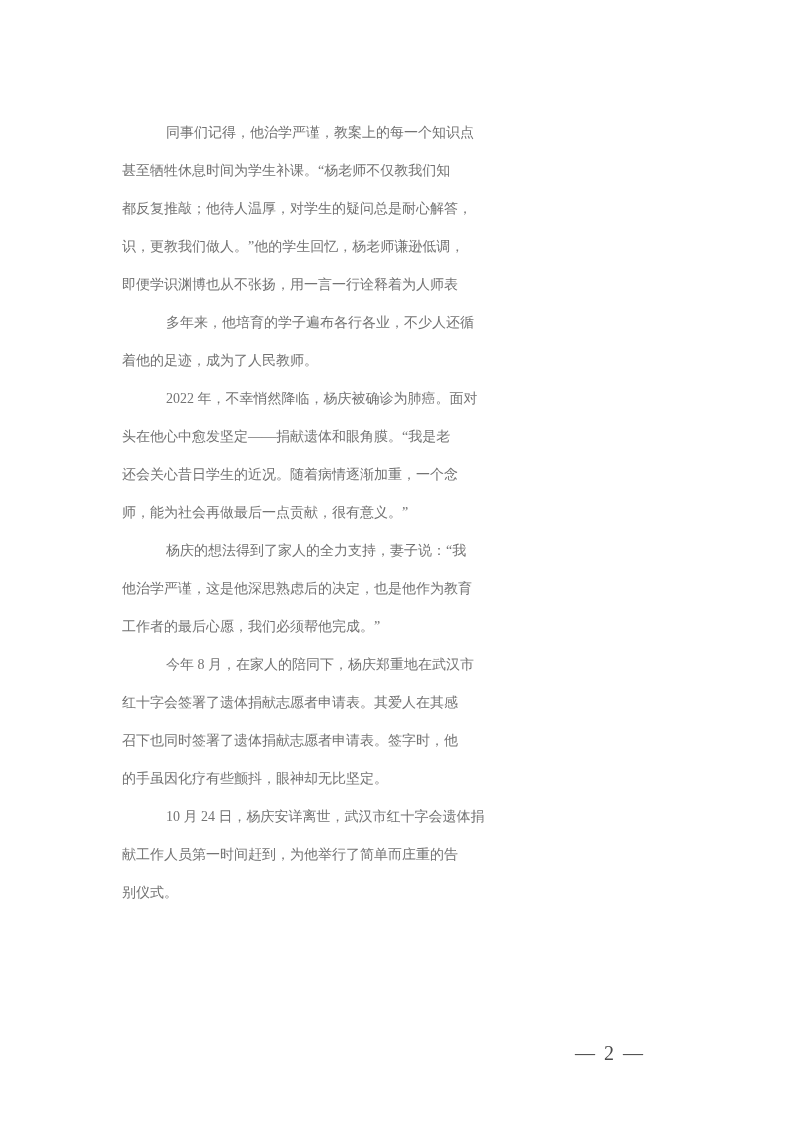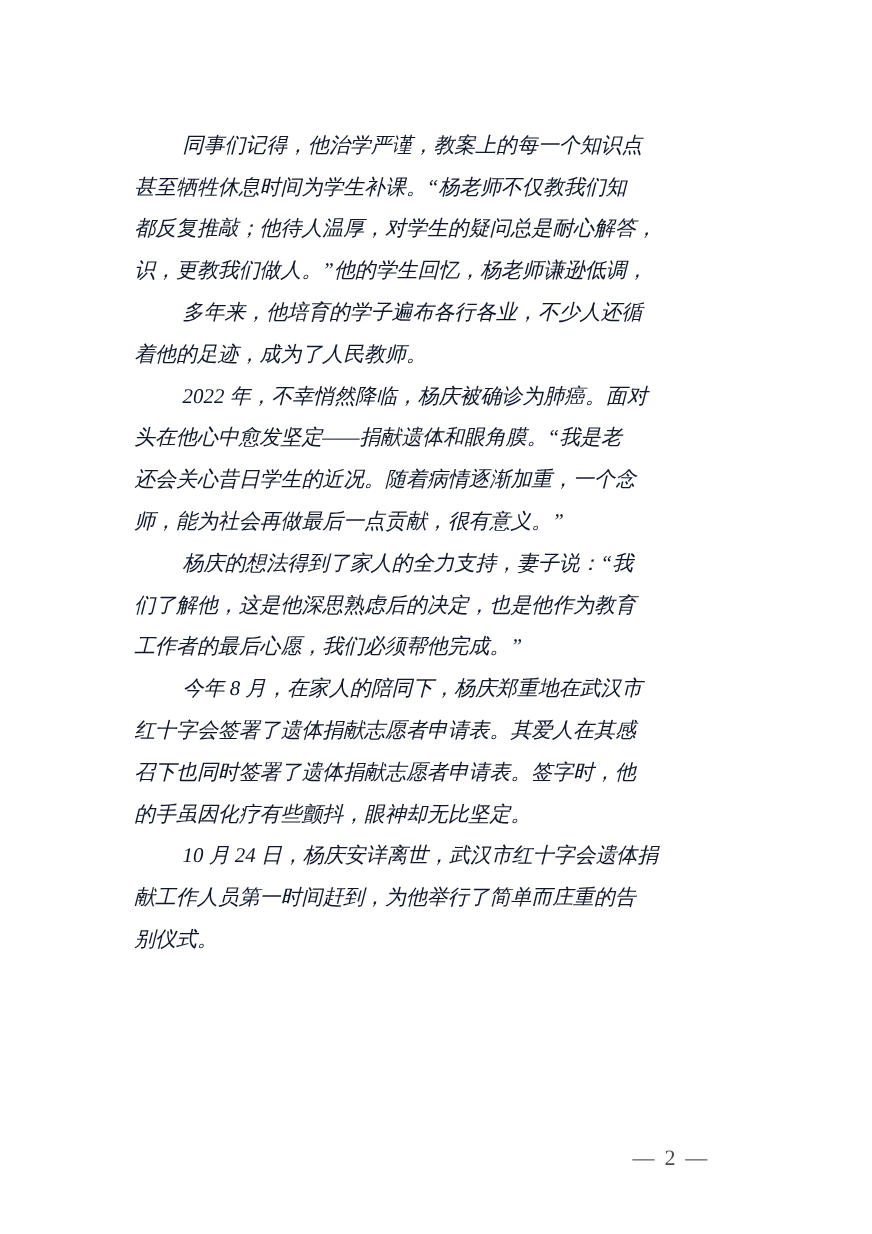--- a/index.html
+++ b/index.html
@@ -13,25 +13,24 @@
     height: 1122px;
     background: #ffffff;
     overflow: hidden;
     font-family: "Liberation Serif", "DejaVu Serif", serif;
   }
   .text-block {
     position: absolute;
     left: 122px;
     top: 114px;
     width: 552px;
-    color: #0f172a;
-    font-size: 19px;
+    color: #737373;
+    font-size: 14px;
     line-height: 38px;
     letter-spacing: 0;
-    font-style: italic;
   }
   .text-line {
     height: 38px;
     white-space: nowrap;
   }
   .text-line.first {
     padding-left: 44px; 
   }
   .page-number {
     position: absolute;
@@ -49,28 +48,29 @@
 </style>
 </head>
 <body>
 
 <div class="page">
   <div class="text-block" id="text-block">
       <div class="text-line first">同事们记得，他治学严谨，教案上的每一个知识点</div>
       <div class="text-line">甚至牺牲休息时间为学生补课。“杨老师不仅教我们知</div>
       <div class="text-line">都反复推敲；他待人温厚，对学生的疑问总是耐心解答，</div>
       <div class="text-line">识，更教我们做人。”他的学生回忆，杨老师谦逊低调，</div>
+      <div class="text-line">即便学识渊博也从不张扬，用一言一行诠释着为人师表</div>
       <div class="text-line first">多年来，他培育的学子遍布各行各业，不少人还循</div>
       <div class="text-line">着他的足迹，成为了人民教师。</div>
       <div class="text-line first">2022 年，不幸悄然降临，杨庆被确诊为肺癌。面对</div>
       <div class="text-line">头在他心中愈发坚定——捐献遗体和眼角膜。“我是老</div>
       <div class="text-line">还会关心昔日学生的近况。随着病情逐渐加重，一个念</div>
       <div class="text-line">师，能为社会再做最后一点贡献，很有意义。”</div>
       <div class="text-line first">杨庆的想法得到了家人的全力支持，妻子说：“我</div>
-      <div class="text-line">们了解他，这是他深思熟虑后的决定，也是他作为教育</div>
+      <div class="text-line">他治学严谨，这是他深思熟虑后的决定，也是他作为教育</div>
       <div class="text-line">工作者的最后心愿，我们必须帮他完成。”</div>
       <div class="text-line first">今年 8 月，在家人的陪同下，杨庆郑重地在武汉市</div>
       <div class="text-line">红十字会签署了遗体捐献志愿者申请表。其爱人在其感</div>
       <div class="text-line">召下也同时签署了遗体捐献志愿者申请表。签字时，他</div>
       <div class="text-line">的手虽因化疗有些颤抖，眼神却无比坚定。</div>
       <div class="text-line first">10 月 24 日，杨庆安详离世，武汉市红十字会遗体捐</div>
       <div class="text-line">献工作人员第一时间赶到，为他举行了简单而庄重的告</div>
       <div class="text-line">别仪式。</div>
     </div>
   <div class="page-number">— 2 —</div>

